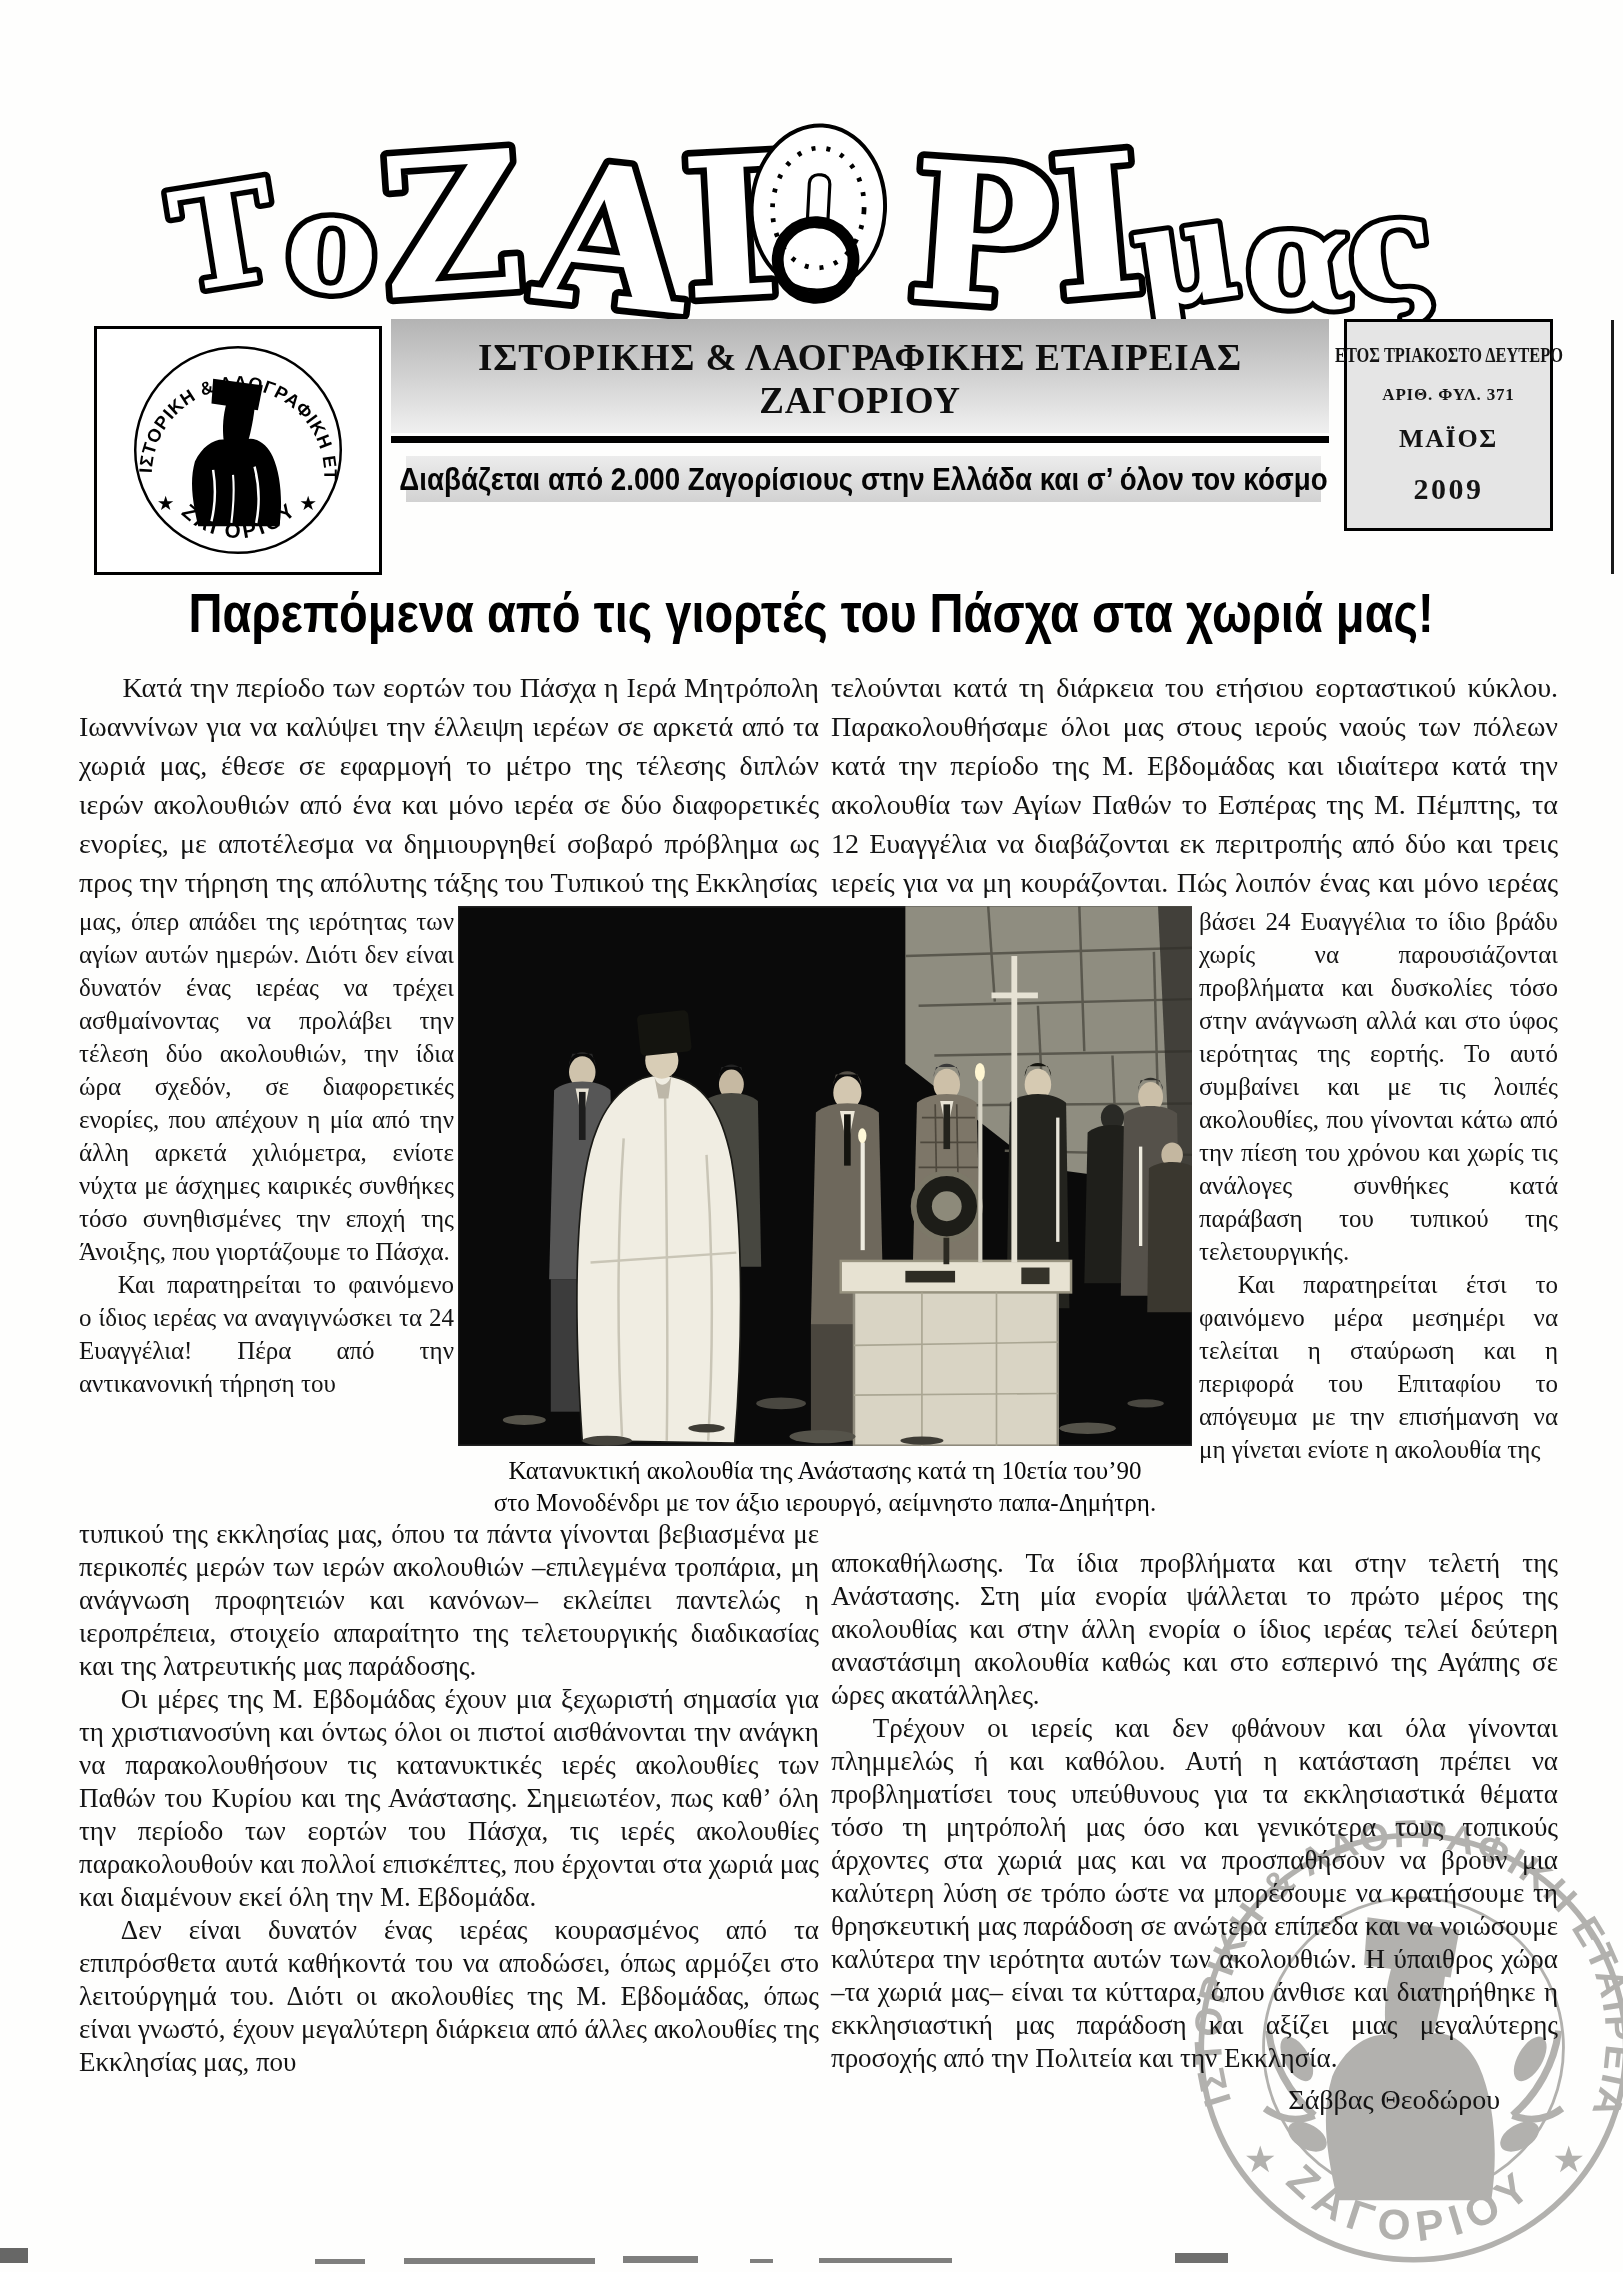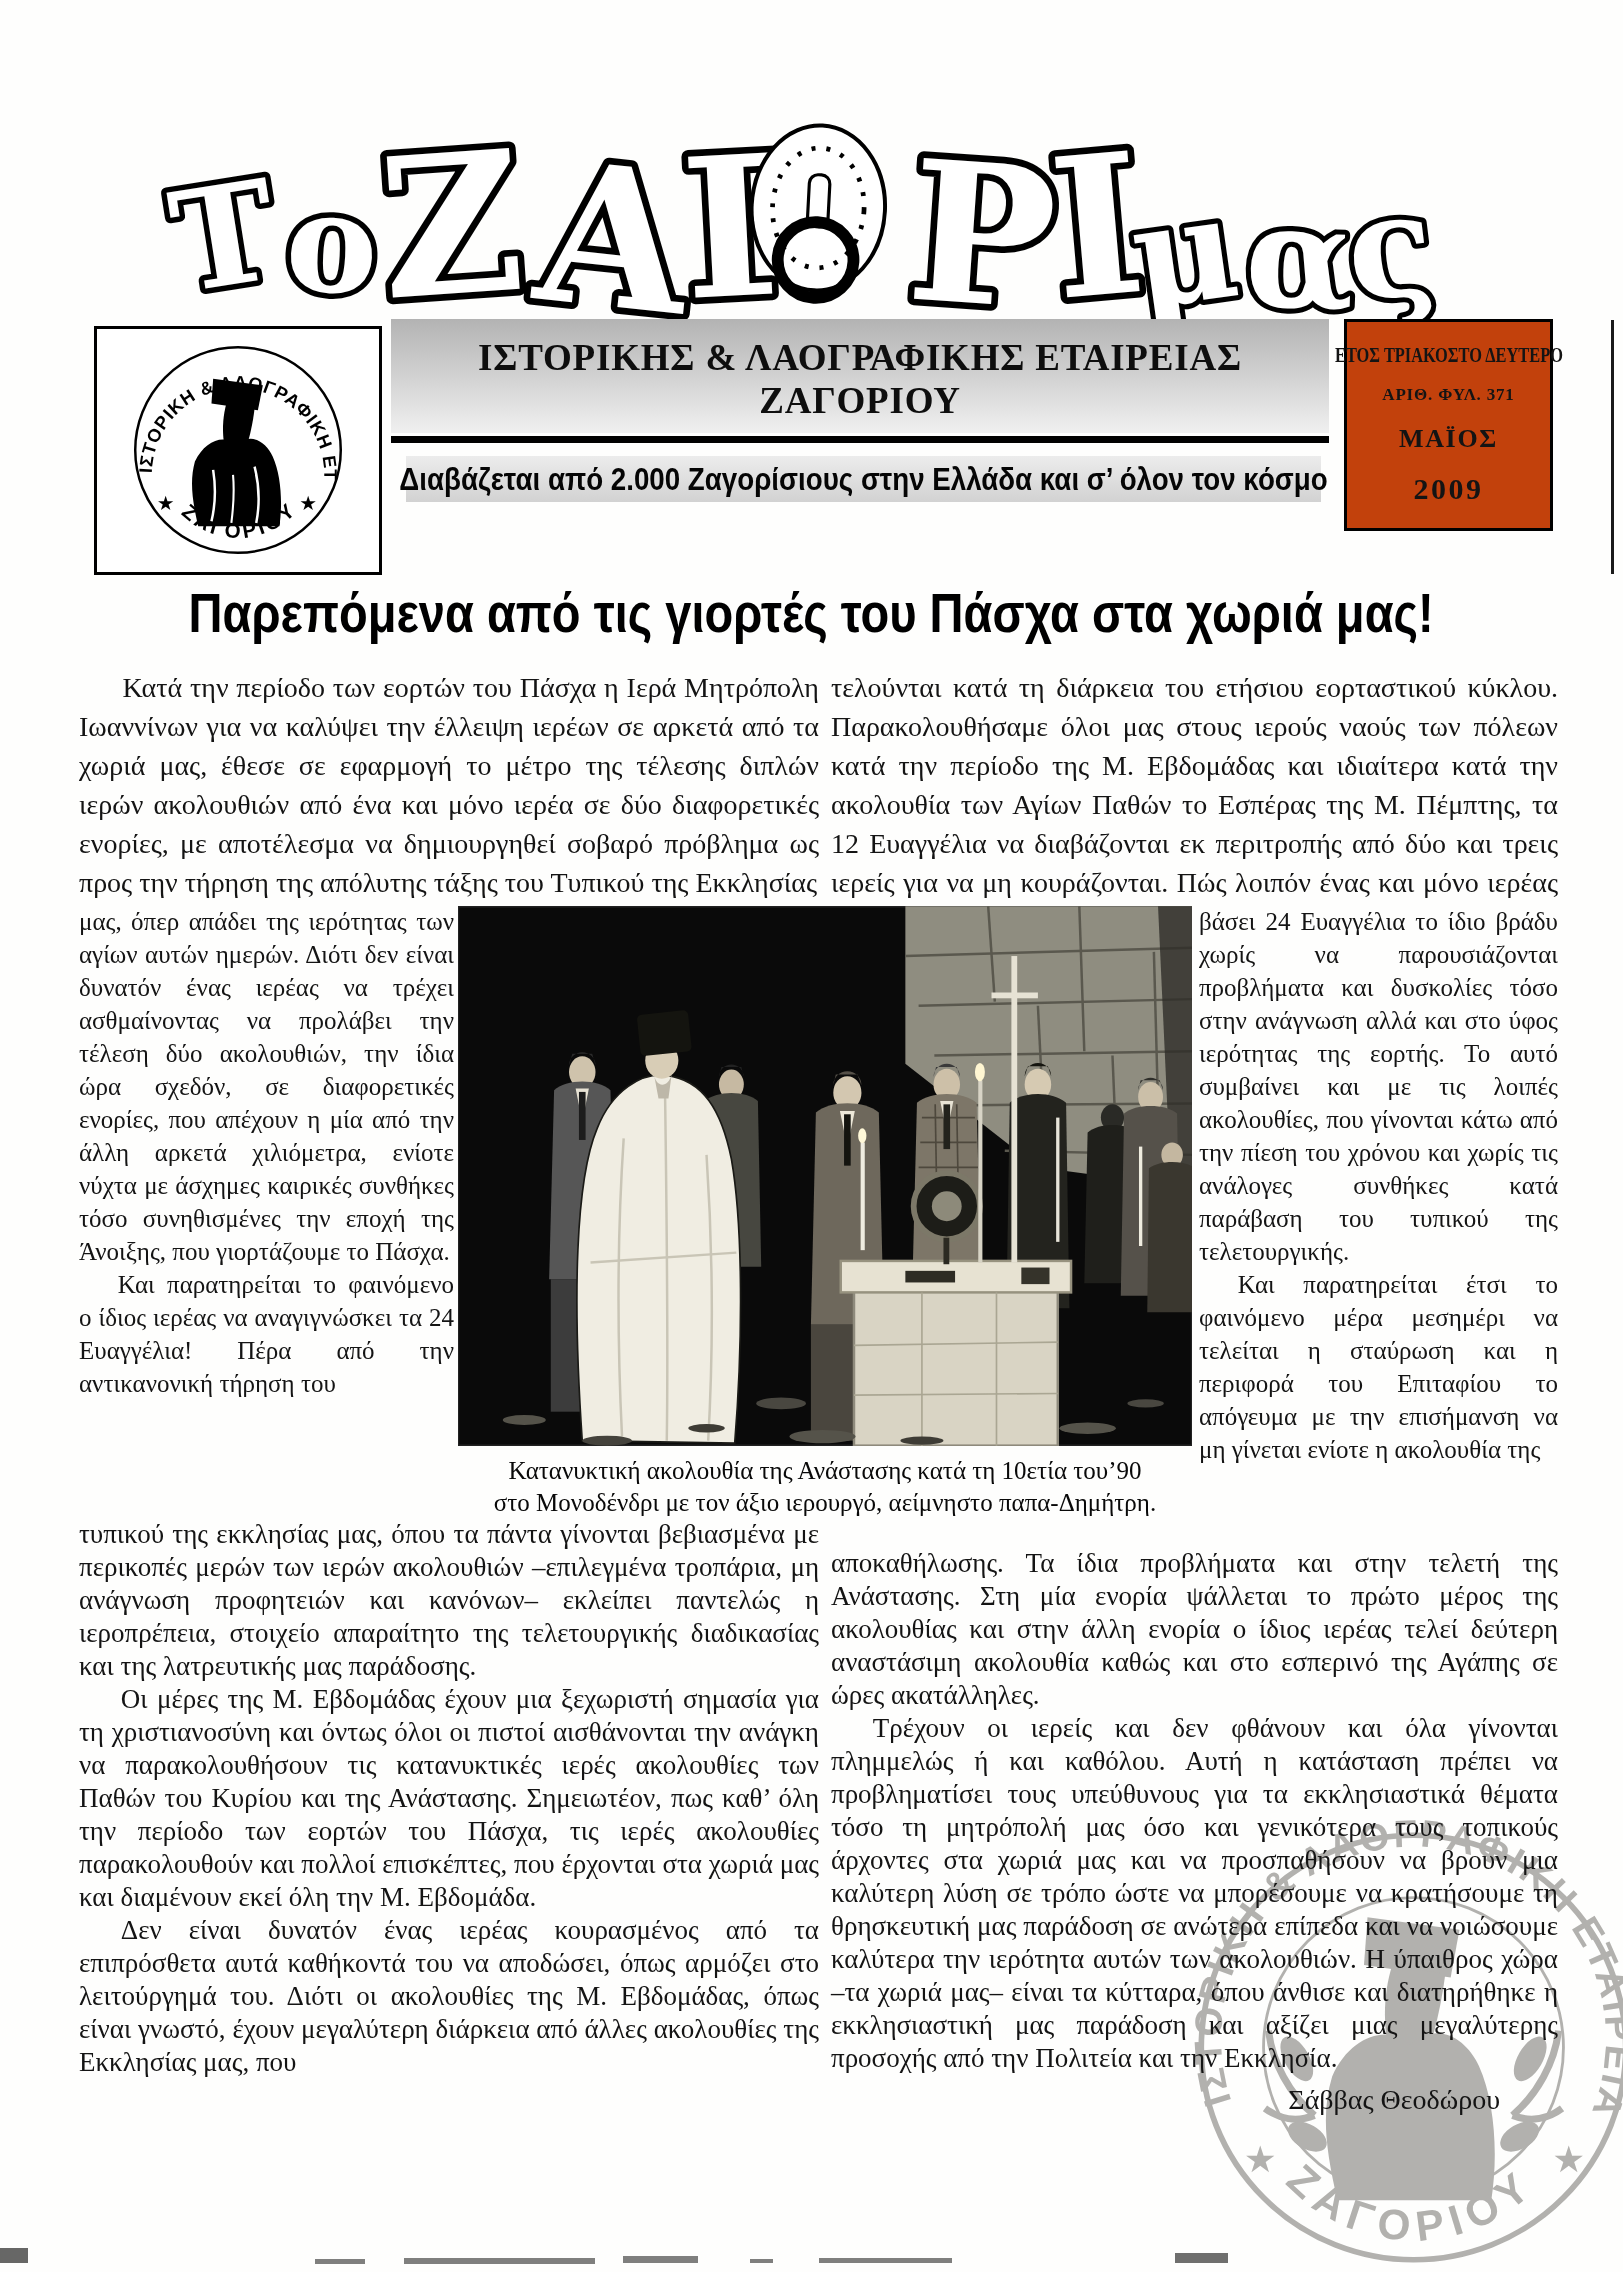--- a/index.html
+++ b/index.html
@@ -11,21 +11,21 @@
   
   #seal-box{left:94px;top:326px;width:288px;height:249px;border:3.3px solid #000;background:#fff;box-sizing:border-box;z-index:3;}
   #hdr-center{left:391px;top:319px;width:938px;z-index:3;}
   .band1{background:linear-gradient(#b3b3b3,#f0f0f0);padding:8.3px 0 11.6px 0;}
   .hdr-line1{text-align:center;font-family:"Liberation Serif",serif;font-weight:bold;font-size:46px;letter-spacing:.30em;color:#0e0e0e;}
   .hdr-line2{text-align:center;font-family:"Liberation Serif",serif;font-weight:bold;font-size:37px;letter-spacing:0.8px;color:#0e0e0e;margin-top:8.3px;}
   .thick-rule{height:6.6px;background:#000;margin-top:3.3px;}
   .hdr-address{text-align:center;font-family:"Liberation Serif",serif;font-style:italic;font-weight:bold;font-size:37px;margin-top:11.6px;color:#0a0a0a;}
   .read-bar{margin:13.3px 8.3px 0 15px;background:linear-gradient(#ececec,#d2d2d2);height:46px;display:flex;align-items:center;justify-content:center;text-align:right;}
   .read-bar span{display:inline-block;font-family:"Liberation Sans",sans-serif;font-weight:bold;font-size:31.5px;transform:scaleX(.88);white-space:nowrap;color:#050505;}
-  #issue-box{left:1344px;top:319px;width:209px;height:212px;border:3.3px solid #000;box-sizing:border-box;background:#c2410c;
+  #issue-box{left:1344px;top:319px;width:209px;height:212px;border:3.3px solid #000;box-sizing:border-box;background:#e5e5e5;
              display:flex;flex-direction:column;justify-content:space-evenly;align-items:center;padding:3.3px 1.7px;z-index:3;text-align:center;}
   .ib1{font-family:"Liberation Serif",serif;font-weight:bold;font-size:20px;transform:scaleX(.82);white-space:nowrap;}
   .ib2{font-family:"Liberation Serif",serif;font-weight:bold;font-size:17px;letter-spacing:0.8px;white-space:nowrap;}
   .ib3{font-family:"Liberation Serif",serif;font-weight:bold;font-size:26px;letter-spacing:1.7px;}
   .ib4{font-family:"Liberation Serif",serif;font-weight:bold;font-size:30px;letter-spacing:2.5px;}
   #kodikos{left:1333px;top:539px;width:232px;text-align:center;font-family:"Liberation Sans",sans-serif;
            font-size:31px;letter-spacing:2.5px;color:#1c1c1c;z-index:3;}
   
   #headline{left:33px;top:580px;width:1557px;text-align:center;z-index:3;}
   #headline span{display:inline-block;font-family:"Liberation Sans",sans-serif;font-weight:bold;font-size:56px;

